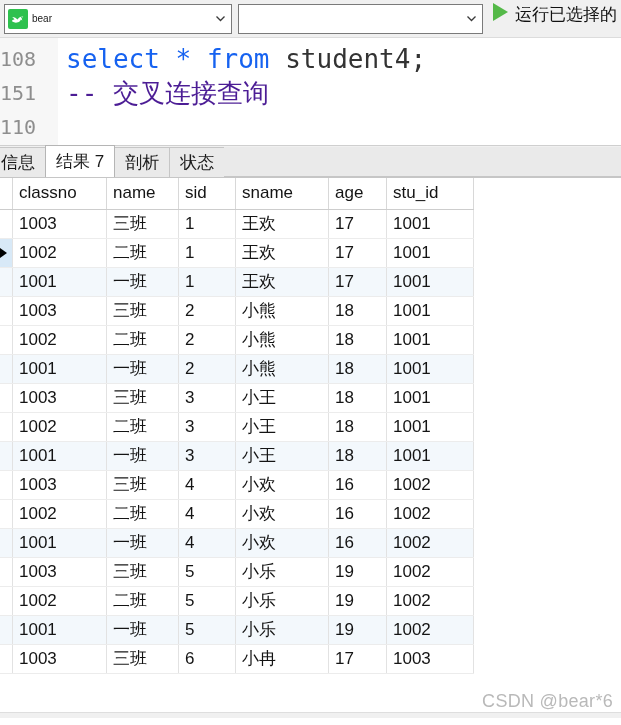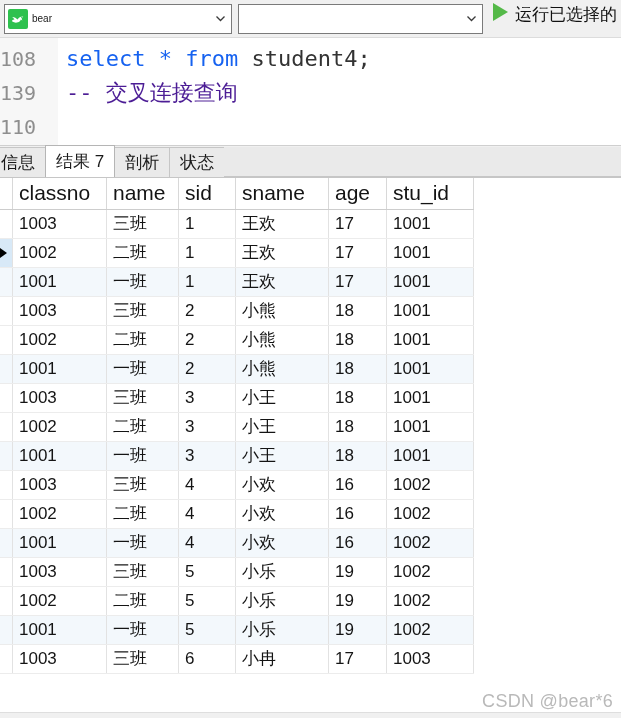--- a/index.html
+++ b/index.html
@@ -96,21 +96,21 @@
     font-size: 20px;
   }
   .codecol {
     flex: 1 1 auto;
     padding-top: 4px;
     position: relative;
   }
   .codeline {
     height: 34px;
     line-height: 34px;
-    font-size: 22px;
+    font-size: 26px;
     white-space: pre;
     padding-left: 8px;
   }
   .codeline.sel { background: #badaf7; }
   .kw { color: #1662f0; }
   .op { color: #1662f0; }
   .id { color: #333333; }
   .comment { color: #4c1d95; }
 
   
@@ -174,21 +174,21 @@
     text-align: left;
     font-weight: normal;
     white-space: nowrap;
     overflow: hidden;
   }
   table.grid thead th {
     height: 31px;
     background: #ffffff;
     border-bottom: 1px solid #cdcdcd;
     border-right: 1px solid #d8d8d8;
-    font-size: 21px;
+    font-size: 17px;
   }
   th.ind, td.ind {
     width: 9px;
     padding: 0;
     border-right: 1px solid #d8d8d8;
     background: #ffffff;
     position: relative;
   }
   thead th.ind { background: #ffffff; }
   th.c-classno { background: #d8e9f7; }
@@ -258,21 +258,21 @@
 
   <div class="run-btn">
     <span class="play-tri"></span>
     <span class="run-label">运行已选择的</span>
   </div>
 </div>
 
 <div class="editor">
   <div class="gutter" id="gutter">
       <div class="ln">108</div>
-      <div class="ln">139</div>
+      <div class="ln">151</div>
       <div class="ln">110</div>
     </div>
   <div class="codecol" id="codecol">
       <div class="codeline"><span class="kw">select</span><span class="id"> </span><span class="op">*</span><span class="id"> </span><span class="kw">from</span><span class="id"> student4;</span></div>
       <div class="codeline"><span class="comment">-- 交叉连接查询</span></div>
     </div>
 </div>
 
 <div class="tabbar" id="tabbar">
     <div class="tab first">信息</div>

